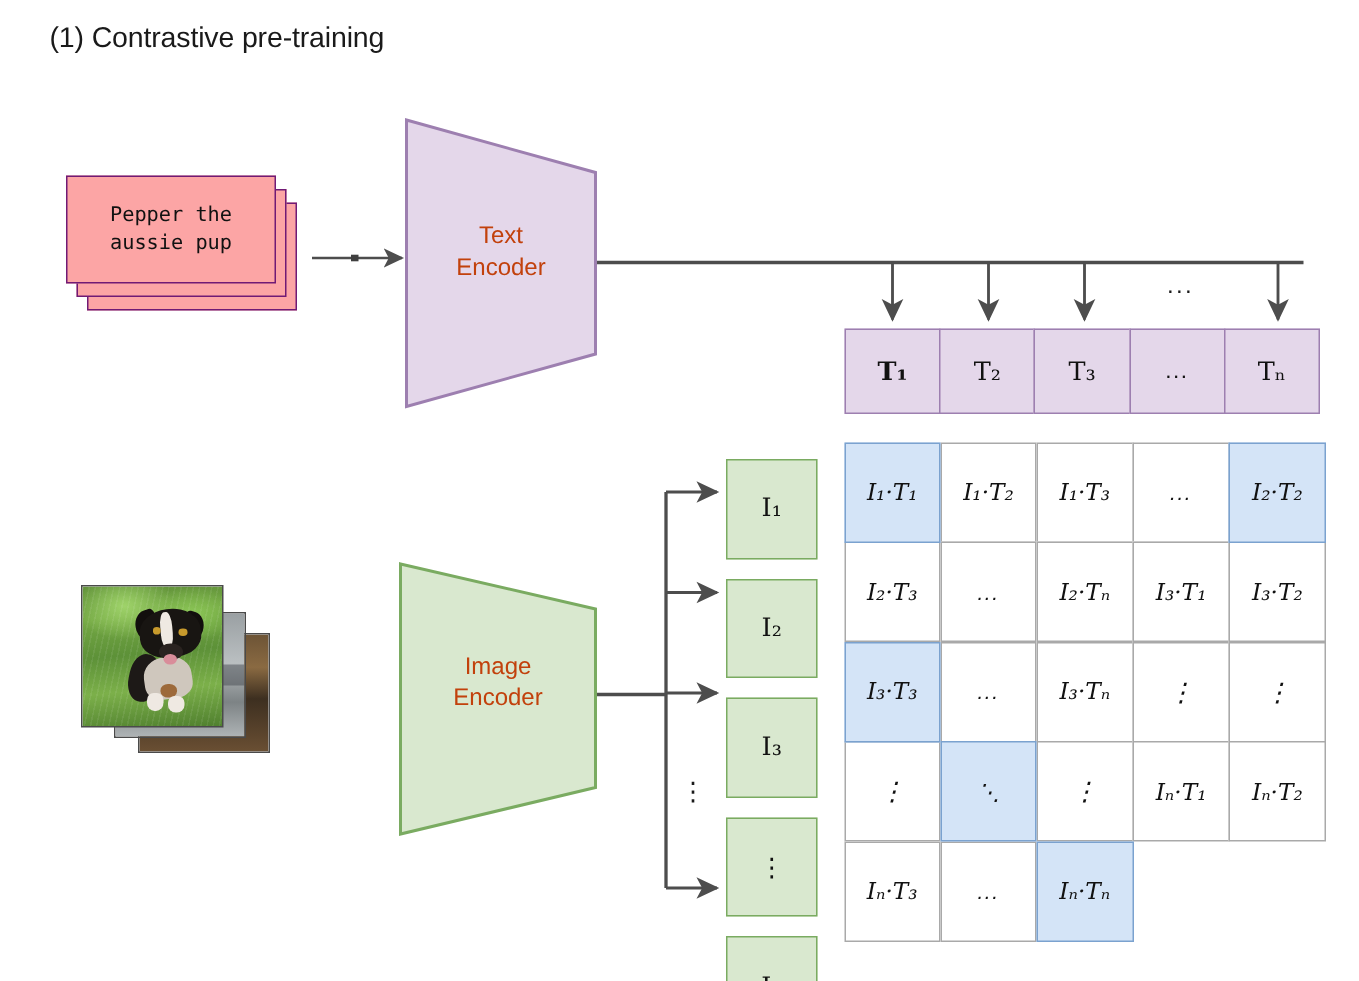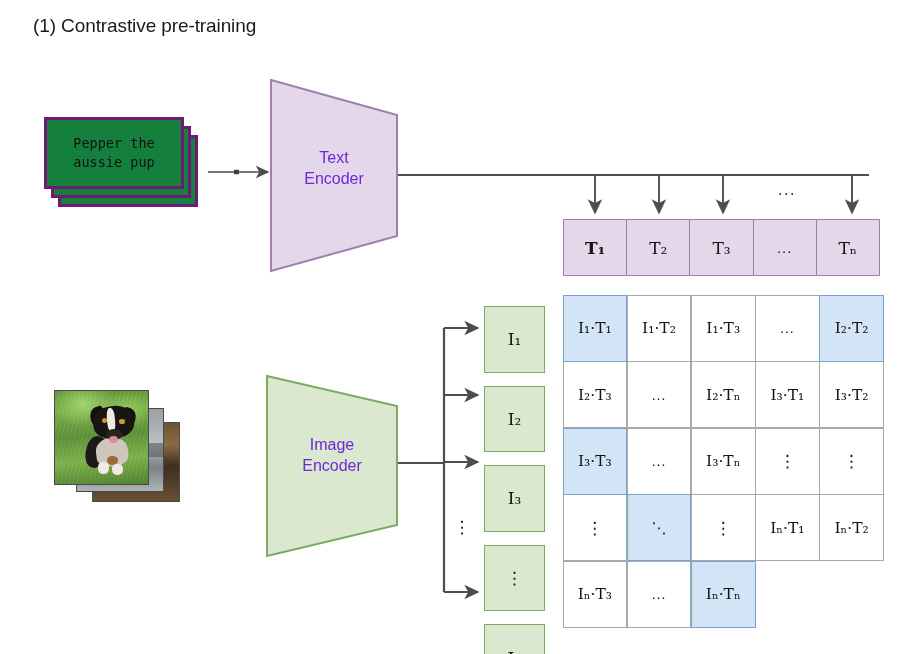--- a/index.html
+++ b/index.html
@@ -17,21 +17,21 @@
     position:absolute;left:33px;top:15px;
     font-size:19px;color:#1a1a1a;
     letter-spacing:-0.1px;
     white-space:nowrap;
   }
 
   
   .textstack{position:absolute;left:44px;top:117px;width:160px;height:90px;}
   .tcard{
     position:absolute;box-sizing:border-box;
-    background:#15803d;border:3px solid #701a75;
+    background:#fca5a5;border:1px solid #701a75;
   }
   .tcard.c3{left:14px;top:18px;width:140px;height:72px;}
   .tcard.c2{left:7px;top:9px;width:140px;height:72px;}
   .tcard.c1{left:0px;top:0px;width:140px;height:72px;
     display:flex;align-items:center;justify-content:center;}
   .tcard-text{
     font-family:"DejaVu Sans Mono","Liberation Mono",monospace;
     font-size:13.5px;line-height:19px;color:#111;
     text-align:left;white-space:pre;
   }
@@ -128,21 +128,21 @@
   .photo-dog .tan{
     position:absolute;left:56%;top:70%;width:12%;height:10%;
     background:#9d6a3b;border-radius:45%;
   }
 
   
   .enc{position:absolute;}
   .enc svg{display:block;overflow:visible;}
   .enc-label{
     position:absolute;left:0;right:0;
-    text-align:center;font-size:16px;color:#6d28d9;line-height:21px;
+    text-align:center;font-size:16px;color:#c2410c;line-height:21px;
     pointer-events:none;
   }
   #text-encoder{left:270px;top:79px;width:128px;height:193px;}
   #text-encoder .enc-label{top:68px;}
   #image-encoder{left:266px;top:375px;width:132px;height:182px;}
   #image-encoder .enc-label{top:59px;}
 
   
   .wires{position:absolute;left:0;top:0;width:906px;height:654px;pointer-events:none;}
 
@@ -180,20 +180,21 @@
     grid-template-rows:repeat(5,66.6px);}
   .mcell{
     box-sizing:border-box;
     border:1px solid #a9a9a9;
     background:#ffffff;
     margin:-0.5px 0 0 -0.5px;
     display:flex;align-items:center;justify-content:center;
     font-family:"DejaVu Serif","Liberation Serif",serif;
     font-size:15.5px;color:#111;
     white-space:nowrap;
+    font-style:italic;
   }
   .mcell.hi{background:#d4e4f7;border-color:#7ba2cf;z-index:2;}
   .mcell.dots{font-family:"Liberation Sans",sans-serif;font-size:14px;letter-spacing:1px;}
   .mcell.vdots{font-size:17px;}
   .mcell.ddots{font-size:15px;}
 </style>
 </head>
 <body>
 
 <div class="canvas">

